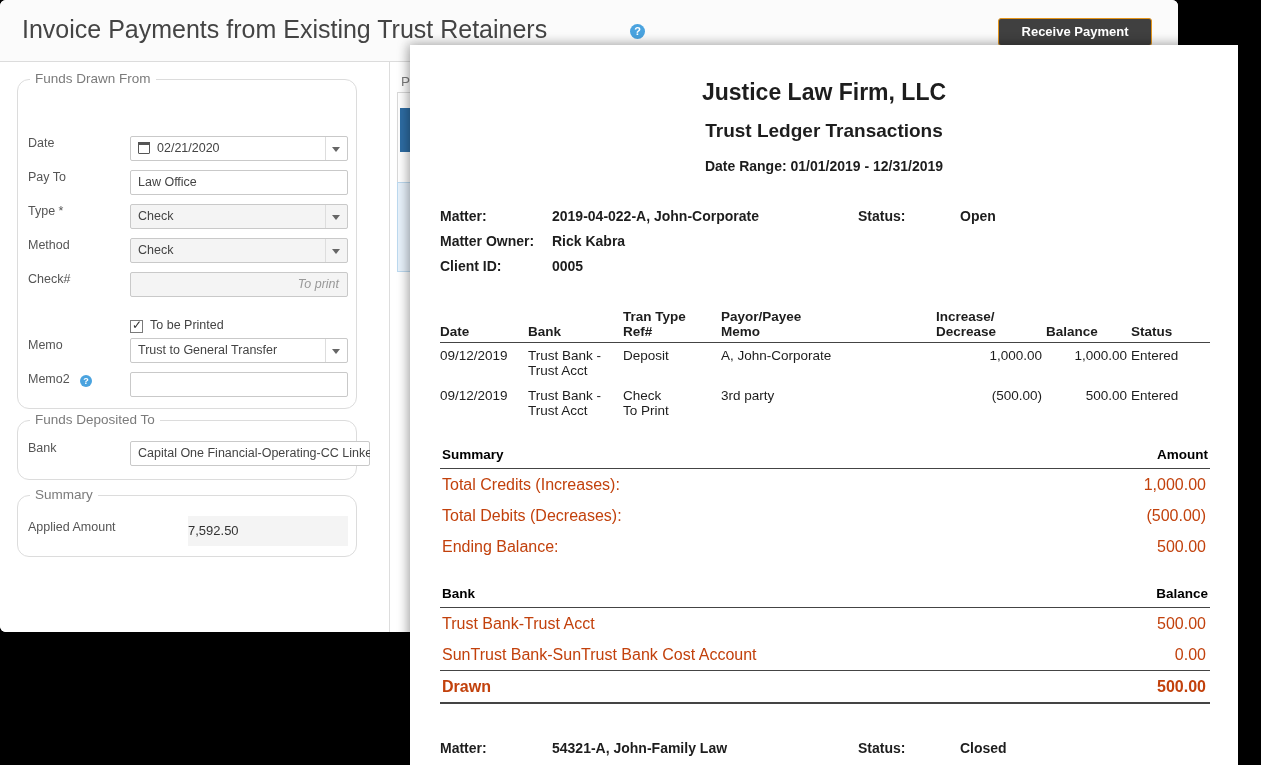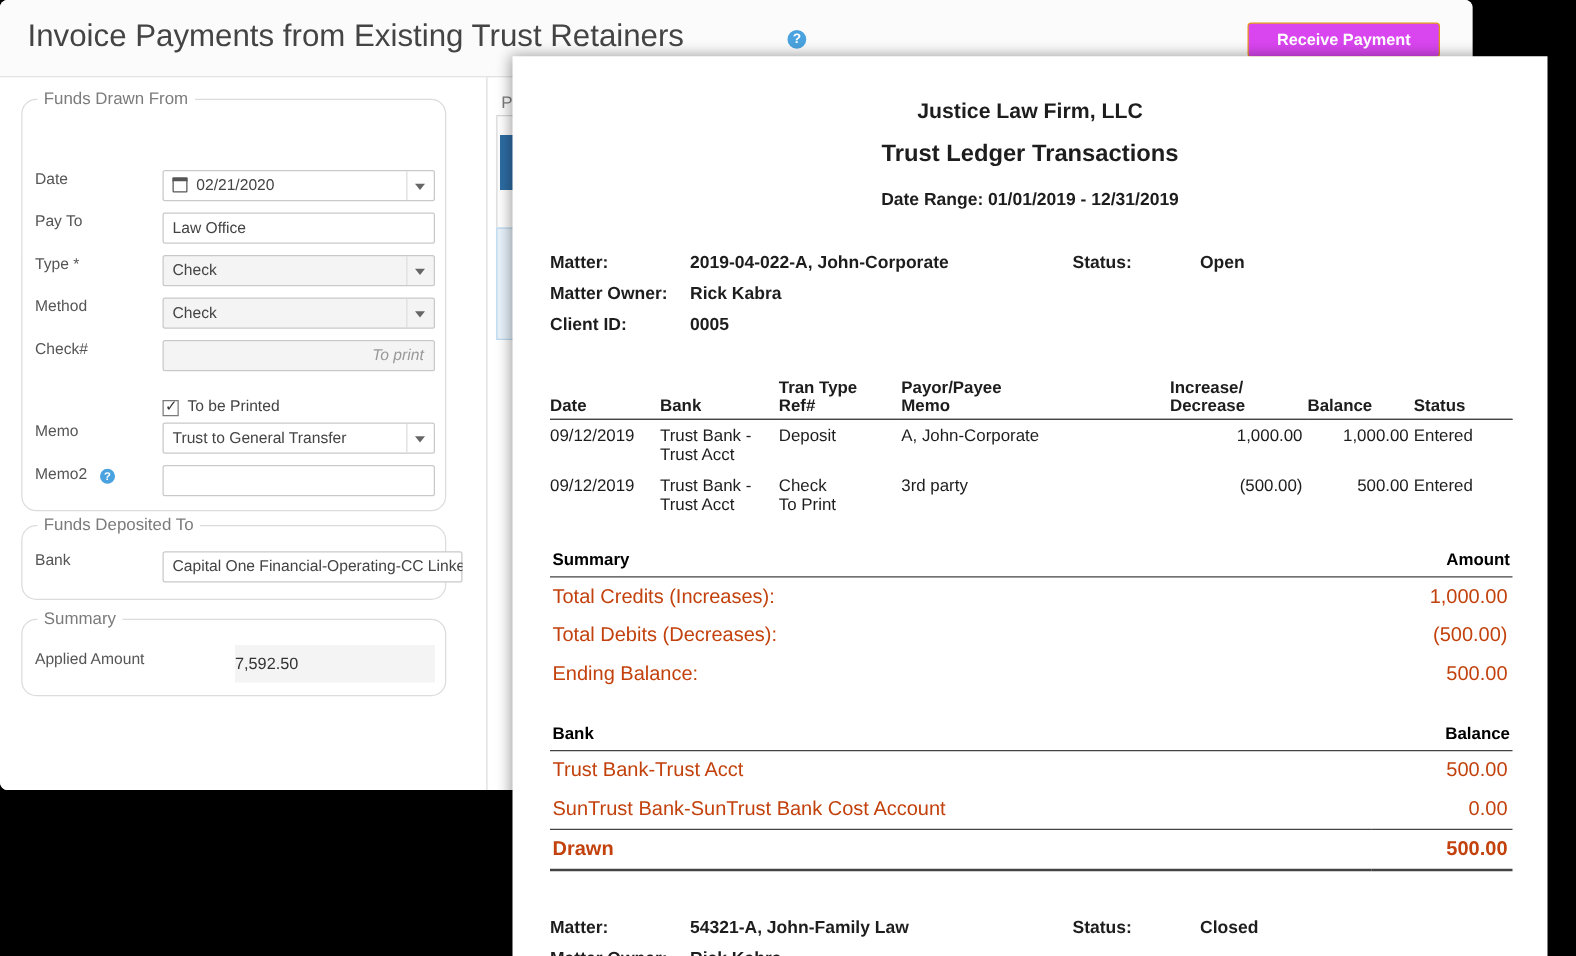--- a/index.html
+++ b/index.html
@@ -45,21 +45,21 @@
     background: #ffffff; border: 1px solid #c9c9c9;
     border-radius: 3px;
     font-size: 13px; color: #555555;
     line-height: 26px; text-align: center;
     cursor: pointer;
     margin-top: 29px;
   }
   .btn-receive {
     position: absolute; right: 26px; top: 18px;
     width: 154px; height: 28px;
-    background: #d946ef; border: 1px solid #e3941a;
+    background: #404040; border: 1px solid #e3941a;
     border-radius: 3px;
     font-size: 13px; color: #ffffff; font-weight: bold;
     line-height: 26px; text-align: center;
     cursor: pointer;
   }
 
   
   .form-panel {
     position: absolute; left: 0; top: 62px;
     width: 390px; height: 570px;
@@ -189,21 +189,21 @@
   .report-window {
     position: absolute;
     left: 410px; top: 45px;
     width: 828px; height: 720px;
     background: #ffffff;
     box-shadow: -3px -2px 10px rgba(0,0,0,0.22), 2px 3px 12px rgba(0,0,0,0.25);
     overflow: hidden;
   }
   .rep-inner { position: absolute; left: 0; top: 0; width: 828px; }
   .rep-title {
-    text-align: center; font-size: 17px; font-weight: bold;
+    text-align: center; font-size: 23px; font-weight: bold;
     color: #1d1d1d; margin-top: 34px;
   }
   .rep-sub {
     text-align: center; font-size: 19px; font-weight: bold;
     color: #1d1d1d; margin-top: 14px;
   }
   .rep-range {
     text-align: center; font-size: 14px; font-weight: bold;
     color: #1d1d1d; margin-top: 16px;
   }

